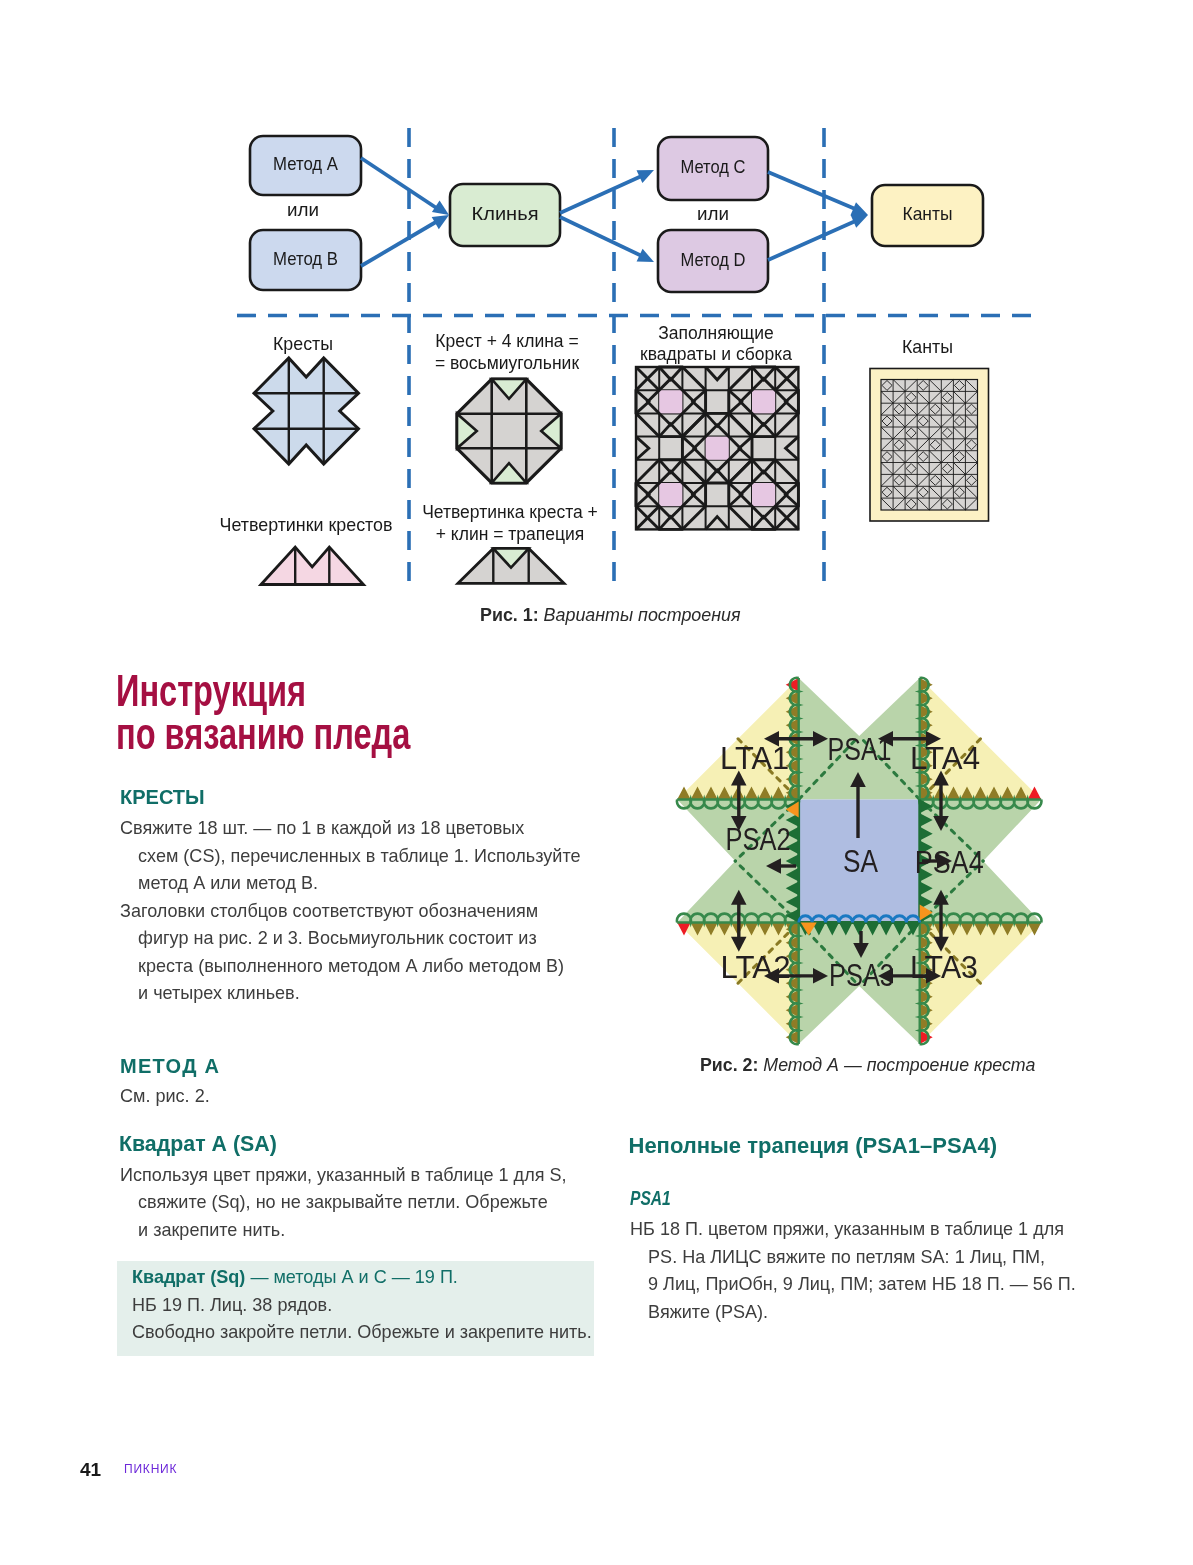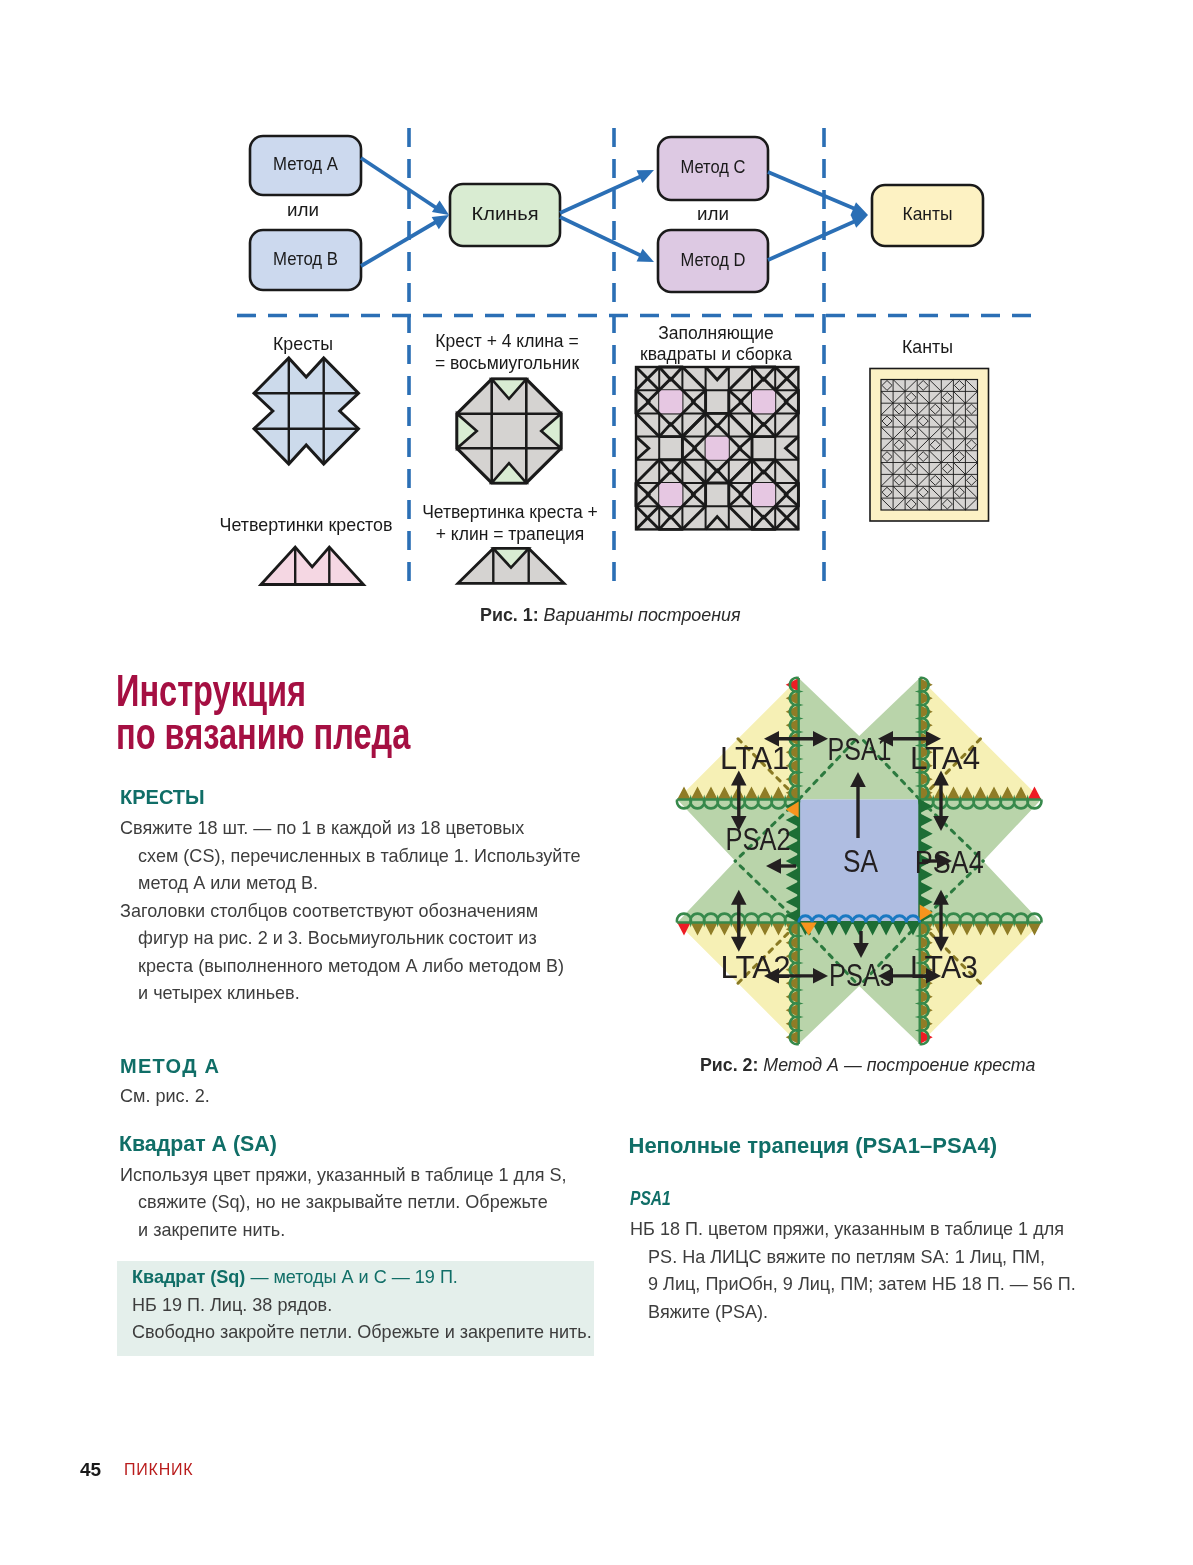--- a/index.html
+++ b/index.html
@@ -552,15 +552,15 @@
 
 <div class="abs teal" style="left:630px;top:1187px;font-size:20px;line-height:22px;font-weight:bold;font-style:italic;transform:scaleX(0.78);transform-origin:left top">PSA1</div>
 
 <div class="abs body" style="left:630px;top:1215.3px;white-space:nowrap">
 <div>НБ 18 П. цветом пряжи, указанным в таблице 1 для</div>
 <div class="ind">PS. На ЛИЦС вяжите по петлям SA: 1 Лиц, ПМ,</div>
 <div class="ind">9 Лиц, ПриОбн, 9 Лиц, ПМ; затем НБ 18 П. — 56 П.</div>
 <div class="ind">Вяжите (PSA).</div>
 </div>
 
-<div class="abs" style="left:80px;top:1458.5px;font-size:19px;font-weight:bold;color:#1a1a1a">45</div>
-
-<div class="abs" style="left:124px;top:1458.7px;font-size:16px;line-height:21px;letter-spacing:0.8px;color:#b91c1c">ПИКНИК</div>
+<div class="abs" style="left:80px;top:1458.5px;font-size:19px;font-weight:bold;color:#1a1a1a">41</div>
+
+<div class="abs" style="left:124px;top:1458.7px;font-size:12px;line-height:21px;letter-spacing:0.8px;color:#6d28d9">ПИКНИК</div>
 
 </body></html>

